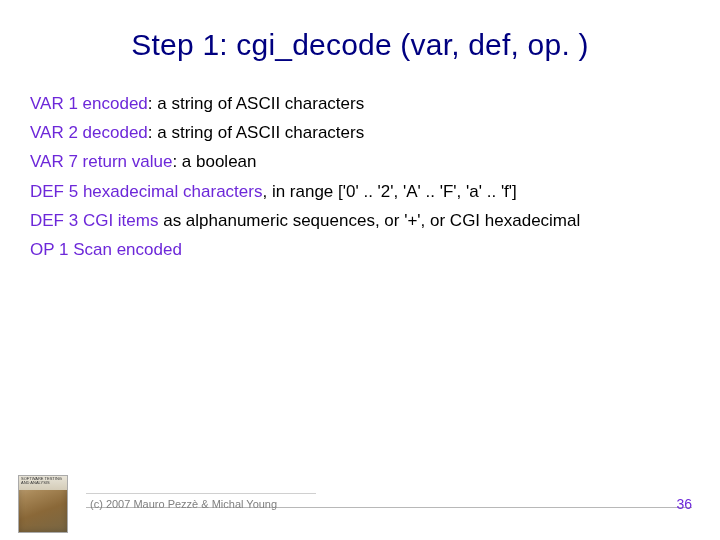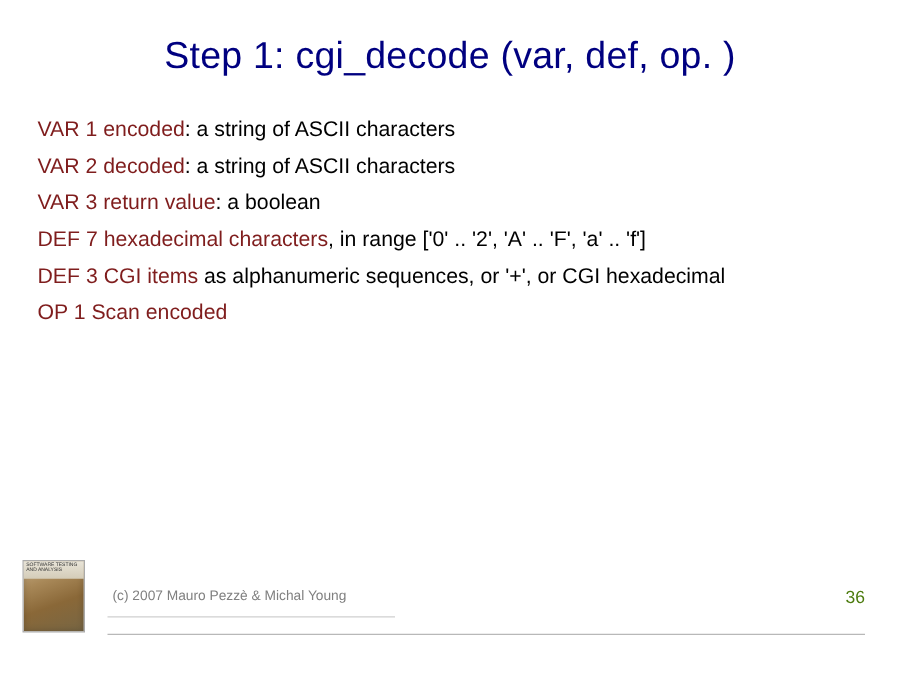--- a/index.html
+++ b/index.html
@@ -29,25 +29,25 @@
     padding-left: 2px;
   }
   .line {
     font-size: 17px;
     line-height: 1.6;
     color: #000000;
     margin-bottom: 2px;
     white-space: nowrap;
   }
   .label {
-    color: #7f1d1d;
+    color: #6d28d9;
   }
   .footer {
     position: absolute;
-    bottom: 34px;
+    bottom: 7px;
     left: 0;
     right: 0;
     display: flex;
     align-items: center;
     padding: 0 28px 0 18px;
   }
   .thumb {
     width: 50px;
     height: 58px;
     background: linear-gradient(160deg, #c8b088 0%, #a88858 30%, #8a6838 60%, #776644 100%);
@@ -89,41 +89,41 @@
     background: #d0d0d0;
   }
   .copyright {
     font-size: 11px;
     color: #808080;
     flex: 1;
     padding-left: 4px;
   }
   .page-num {
     font-size: 14px;
-    color: #4d7c0f;
+    color: #6d28d9;
   }
 </style>
 </head>
 <body>
 
 <div class="slide">
   <h1 class="title">Step 1: cgi_decode (var, def, op. )</h1>
 
   <div class="content">
     <div class="line">
       <span class="label">VAR 1 encoded</span><span>: a string of ASCII characters</span>
     </div>
     <div class="line">
       <span class="label">VAR 2 decoded</span><span>: a string of ASCII characters</span>
     </div>
     <div class="line">
-      <span class="label">VAR 3 return value</span><span>: a boolean</span>
+      <span class="label">VAR 7 return value</span><span>: a boolean</span>
     </div>
     <div class="line">
-      <span class="label">DEF 7 hexadecimal characters</span><span>, in range  ['0' .. '2', 'A' .. 'F', 'a' .. 'f']</span>
+      <span class="label">DEF 5 hexadecimal characters</span><span>, in range  ['0' .. '2', 'A' .. 'F', 'a' .. 'f']</span>
     </div>
     <div class="line">
       <span class="label">DEF 3 CGI items</span><span> as alphanumeric sequences, or '+', or CGI hexadecimal</span>
     </div>
     <div class="line">
       <span class="label">OP 1 Scan encoded</span><span></span>
     </div>
   </div>
 
   <div class="subdivider"></div>

